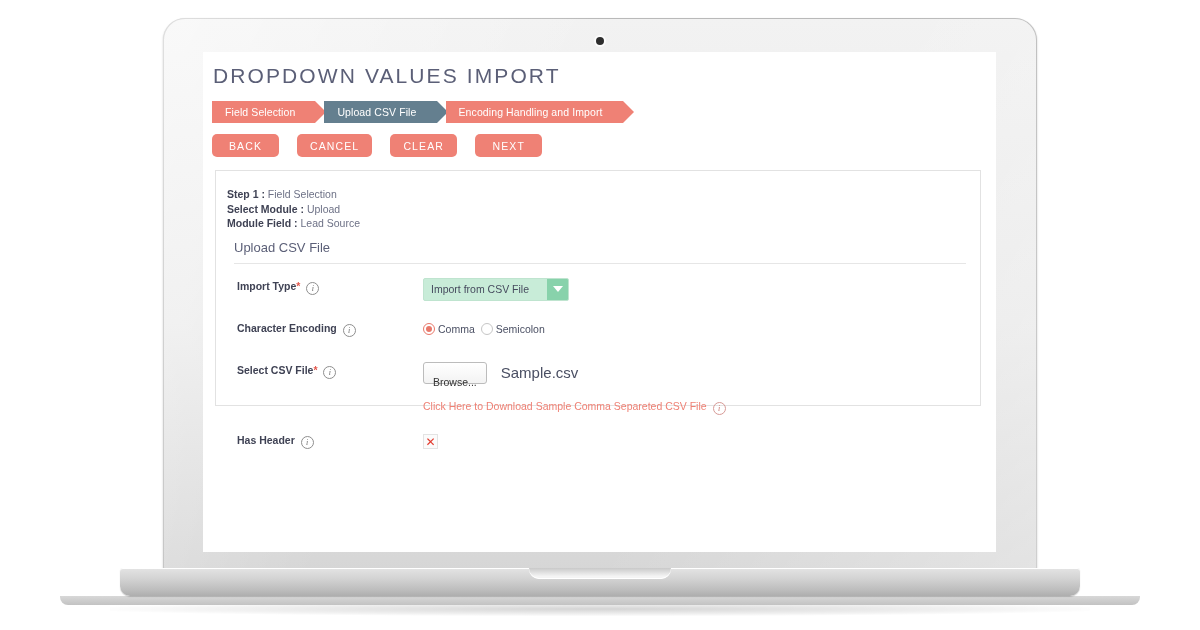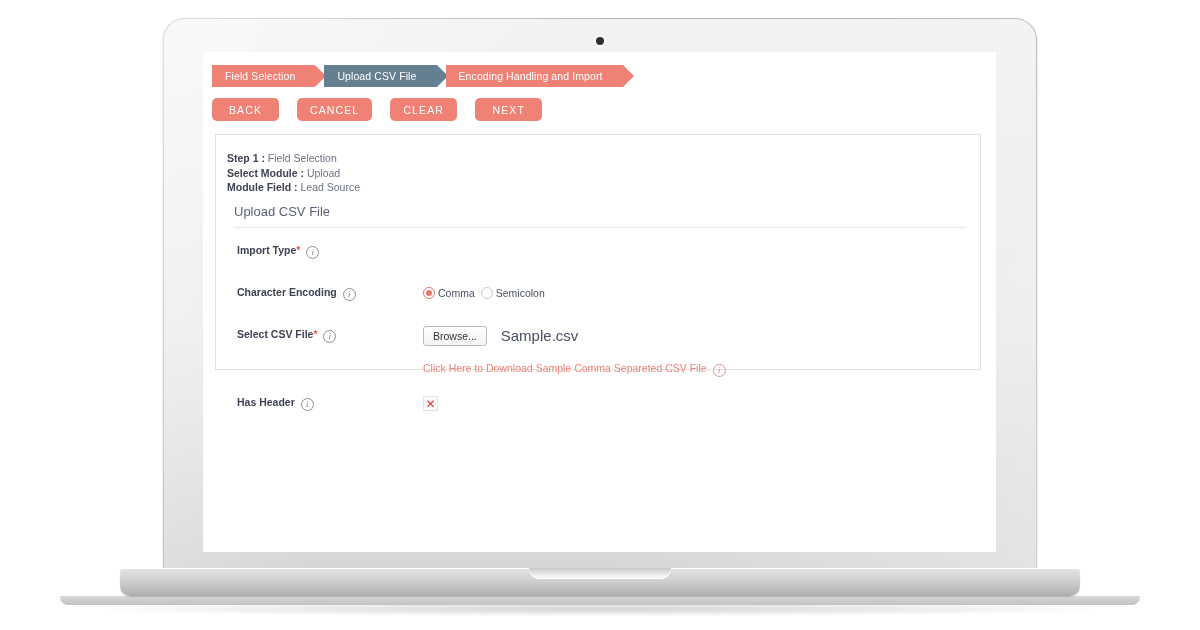--- a/index.html
+++ b/index.html
@@ -310,21 +310,21 @@
   }
   .radio-label { font-size: 10.5px; color: #4a4f63; }
 
   
   .file-row { display: flex; align-items: center; }
   .browse-btn {
     background: linear-gradient(180deg,#ffffff 0%,#f3f3f3 100%);
     border: 1px solid #bcbcbc;
     border-radius: 3px;
     height: 20px;
-    padding: 0 9px;
+    padding: 10px 9px;
     font-size: 10.5px;
     color: #333333;
     font-family: "Liberation Sans", sans-serif;
     cursor: pointer;
     line-height: 18px;
   }
   .file-name {
     font-size: 15px;
     color: #4a4f63;
     margin-left: 14px;
@@ -370,20 +370,21 @@
 <div class="stage">
 
   <div class="laptop-shadow"></div>
 
   <div class="laptop-lid"></div>
   <div class="laptop-camera"></div>
 
   <div class="laptop-screen">
     <div class="app">
 
+      <h1 class="page-title">DROPDOWN VALUES IMPORT</h1>
 
       <div class="steps">
         <div class="step salmon">
           <span class="step-text">Field Selection</span>
         </div>
         <div class="step slate">
           <span class="step-text">Upload CSV File</span>
         </div>
         <div class="step salmon">
           <span class="step-text">Encoding Handling and Import</span>
@@ -413,20 +414,28 @@
         </div>
 
         <div class="section-head">Upload CSV File</div>
 
         <div class="form">
 
           <div class="row">
             <div class="label">
               <span>Import Type</span><span class="req">*</span>
               <span class="info-icon">i</span>
+            </div>
+            <div class="control">
+              <div class="select">
+                <span class="sel-text">Import from CSV File</span>
+                <span class="sel-arrow">
+                    <i></i>
+                  </span>
+              </div>
             </div>
           </div>
 
           <div class="spacer-row"></div>
 
           <div class="row">
             <div class="label">
               <span>Character Encoding</span>
               <span class="info-icon">i</span>
             </div>

